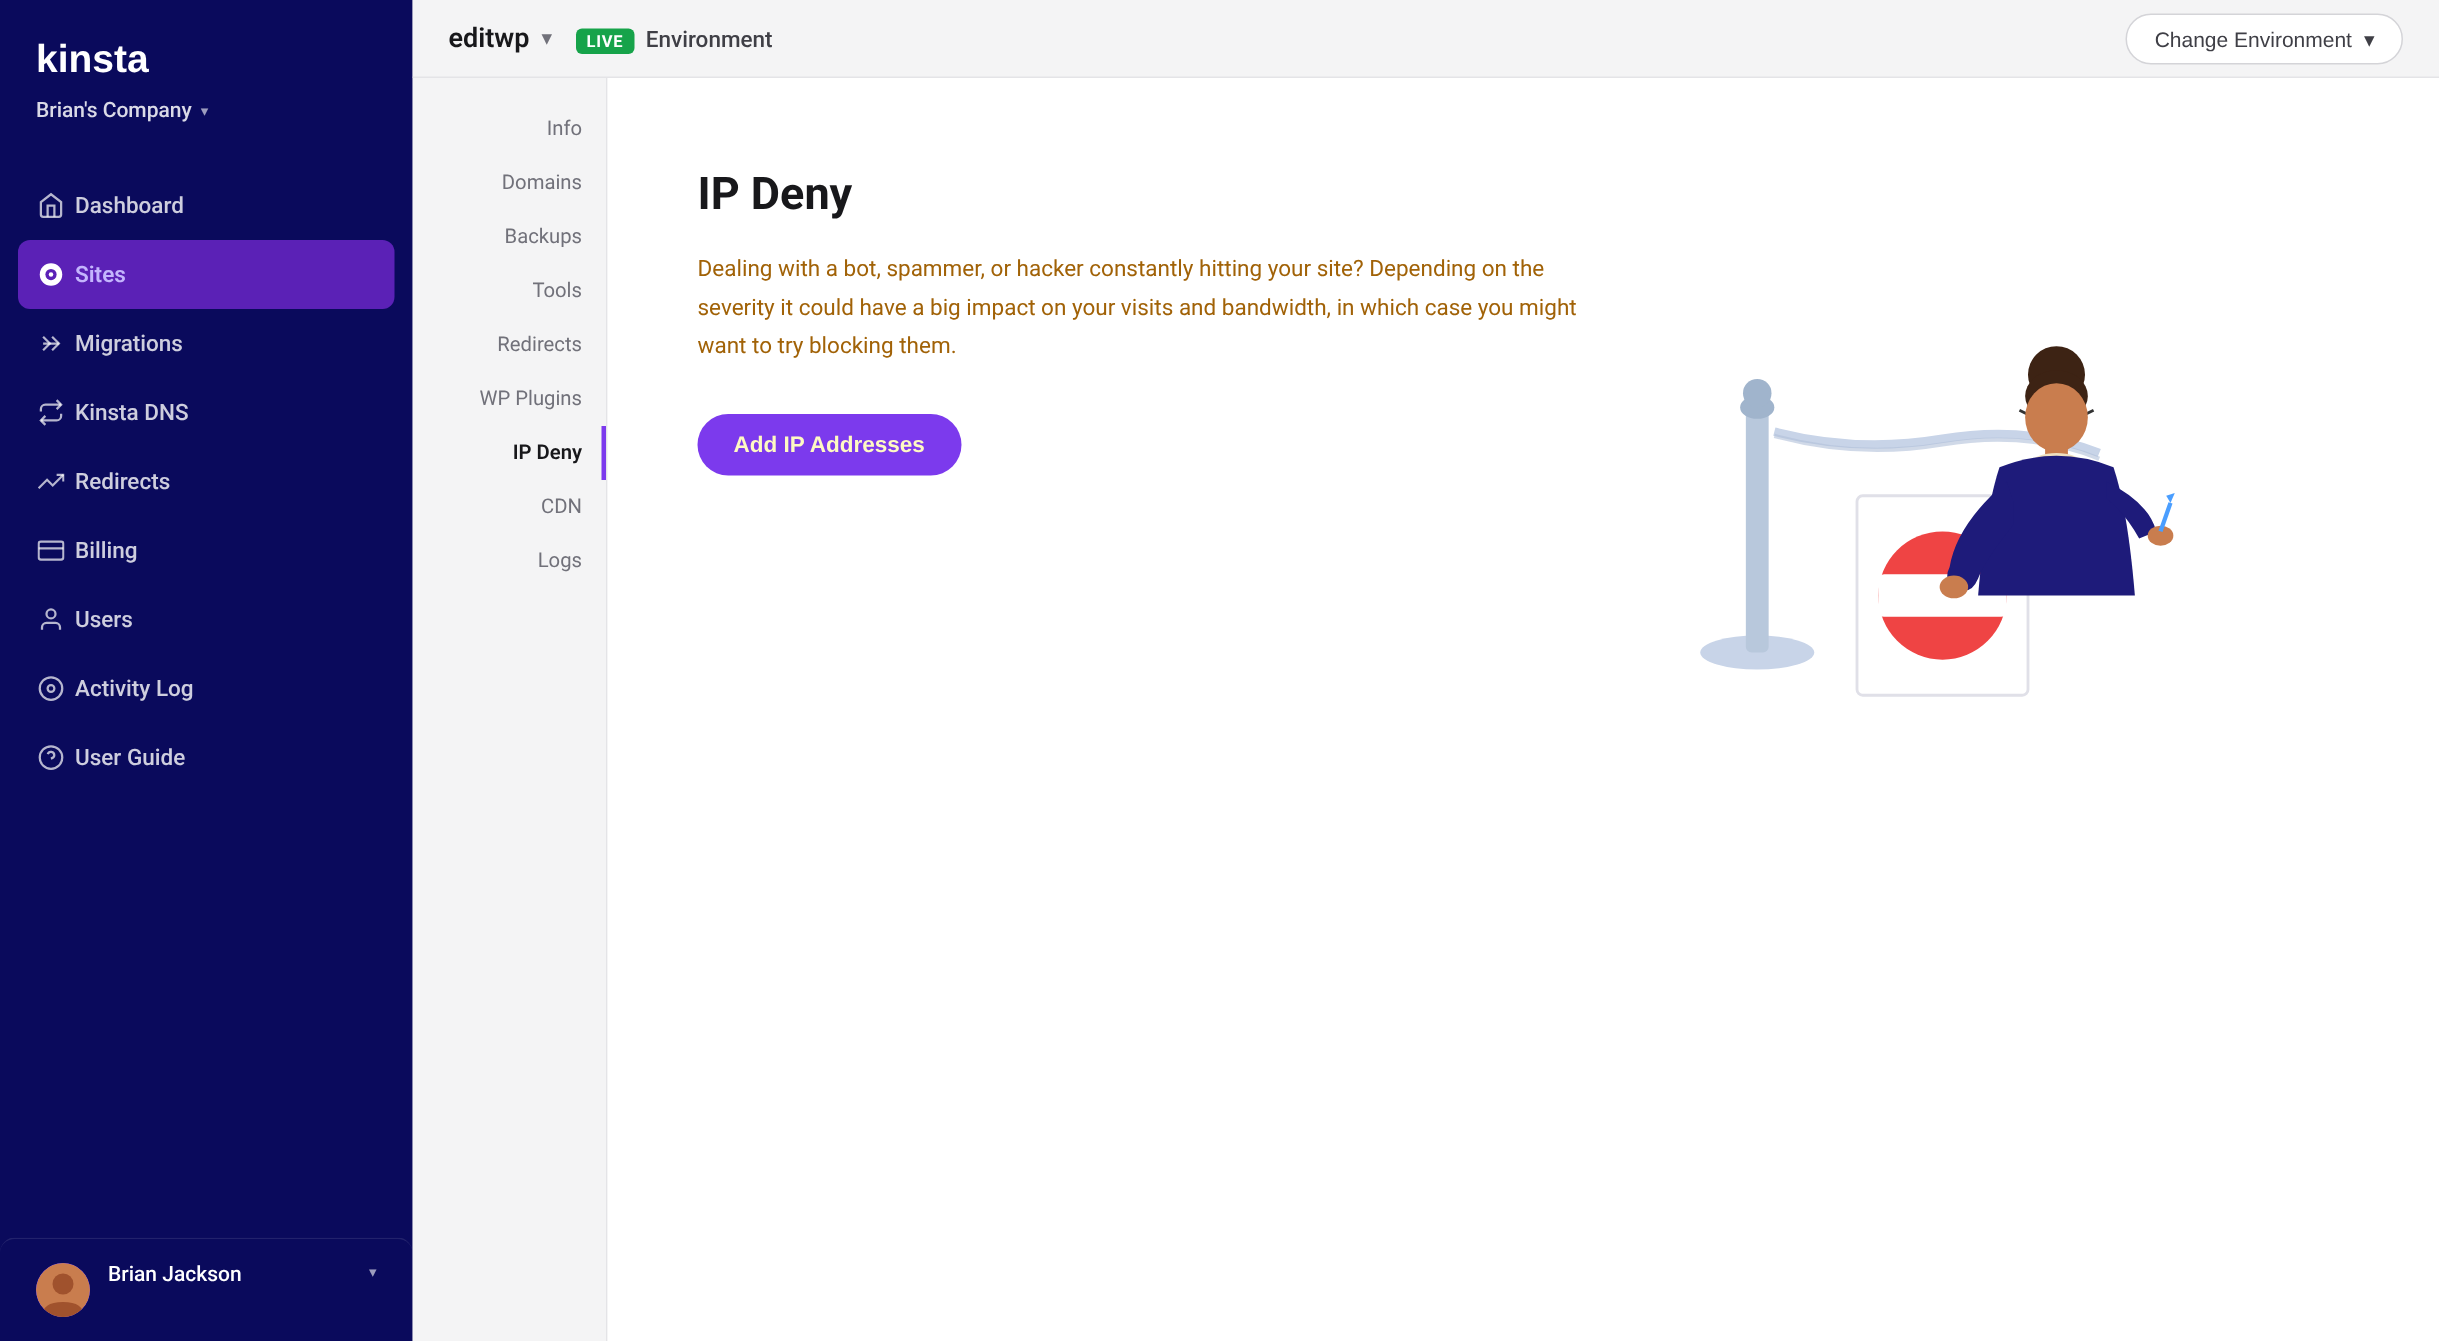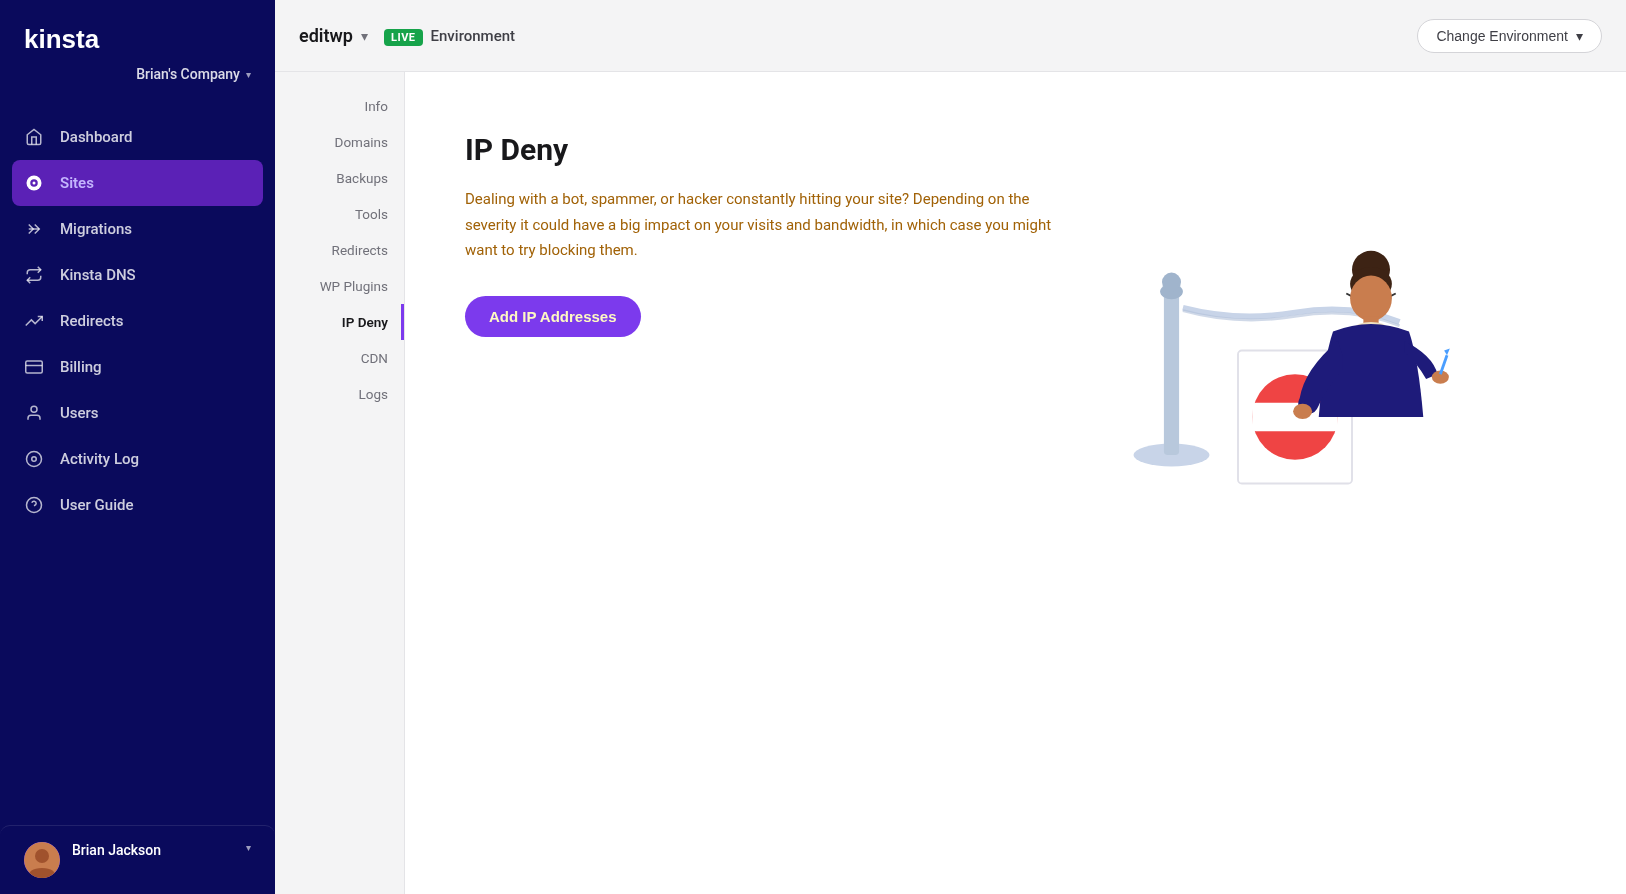--- a/index.html
+++ b/index.html
@@ -27,21 +27,20 @@
       align-items: center;
       margin-bottom: 8px;
     }
 
     .company-selector {
       display: flex;
       align-items: center;
       gap: 6px;
       cursor: pointer;
       padding: 4px 0;
-      justify-content: flex-end;
     }
 
     .company-name {
       font-size: 14px;
       color: rgba(255,255,255,0.85);
       font-weight: 500;
     }
 
     .chevron-icon {
       font-size: 10px;
@@ -50,21 +49,21 @@
 
     .sidebar-nav {
       flex: 1;
       padding: 12px 0;
       overflow-y: auto;
     }
 
     .nav-item {
       display: flex;
       align-items: center;
-      gap: 16px;
+      gap: 6px;
       padding: 13px 24px;
       cursor: pointer;
       border-radius: 0;
       transition: background 0.15s;
       position: relative;
     }
 
     .nav-item.active {
       background: #5b21b6;
       border-radius: 8px;
@@ -136,21 +135,21 @@
       display: flex;
       flex-direction: column;
       overflow: hidden;
     }
 
     
     #topbar {
       background: #f4f4f5;
       border-bottom: 1px solid #e4e4e7;
       padding: 0 24px;
-      height: 72px;
+      height: 52px;
       display: flex;
       align-items: center;
       justify-content: space-between;
       flex-shrink: 0;
     }
 
     .topbar-left {
       display: flex;
       align-items: center;
       gap: 8px;

